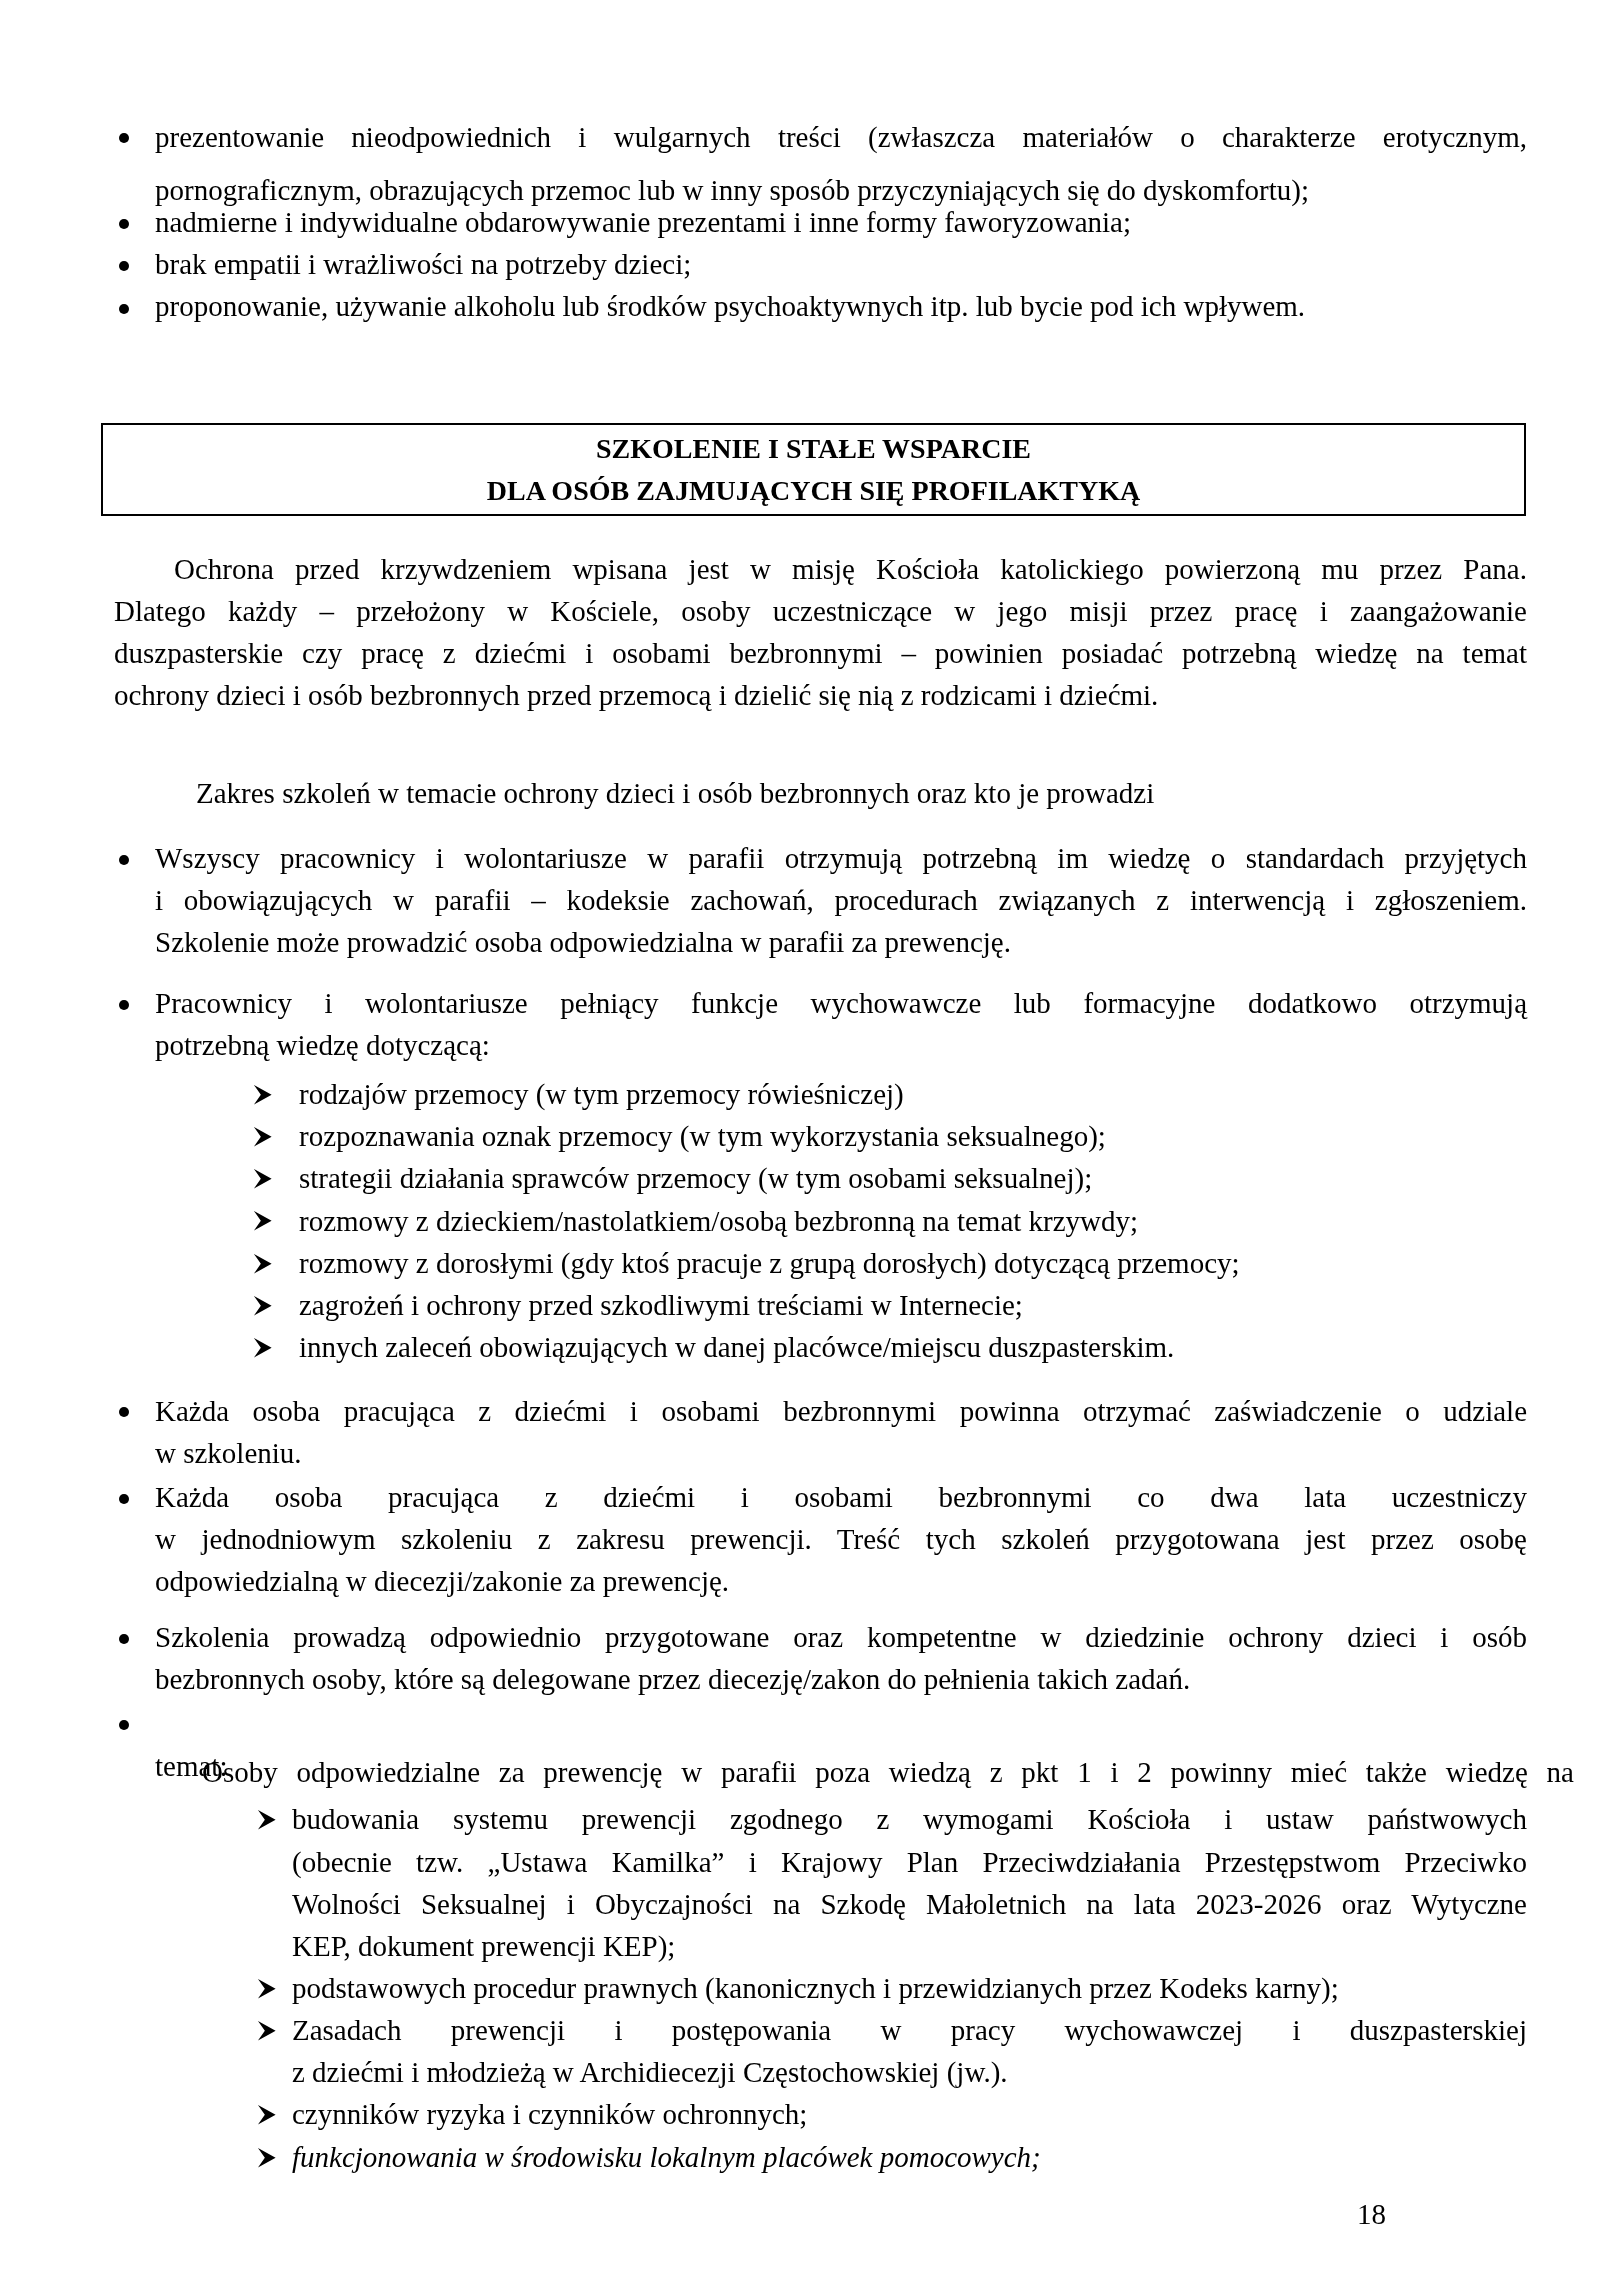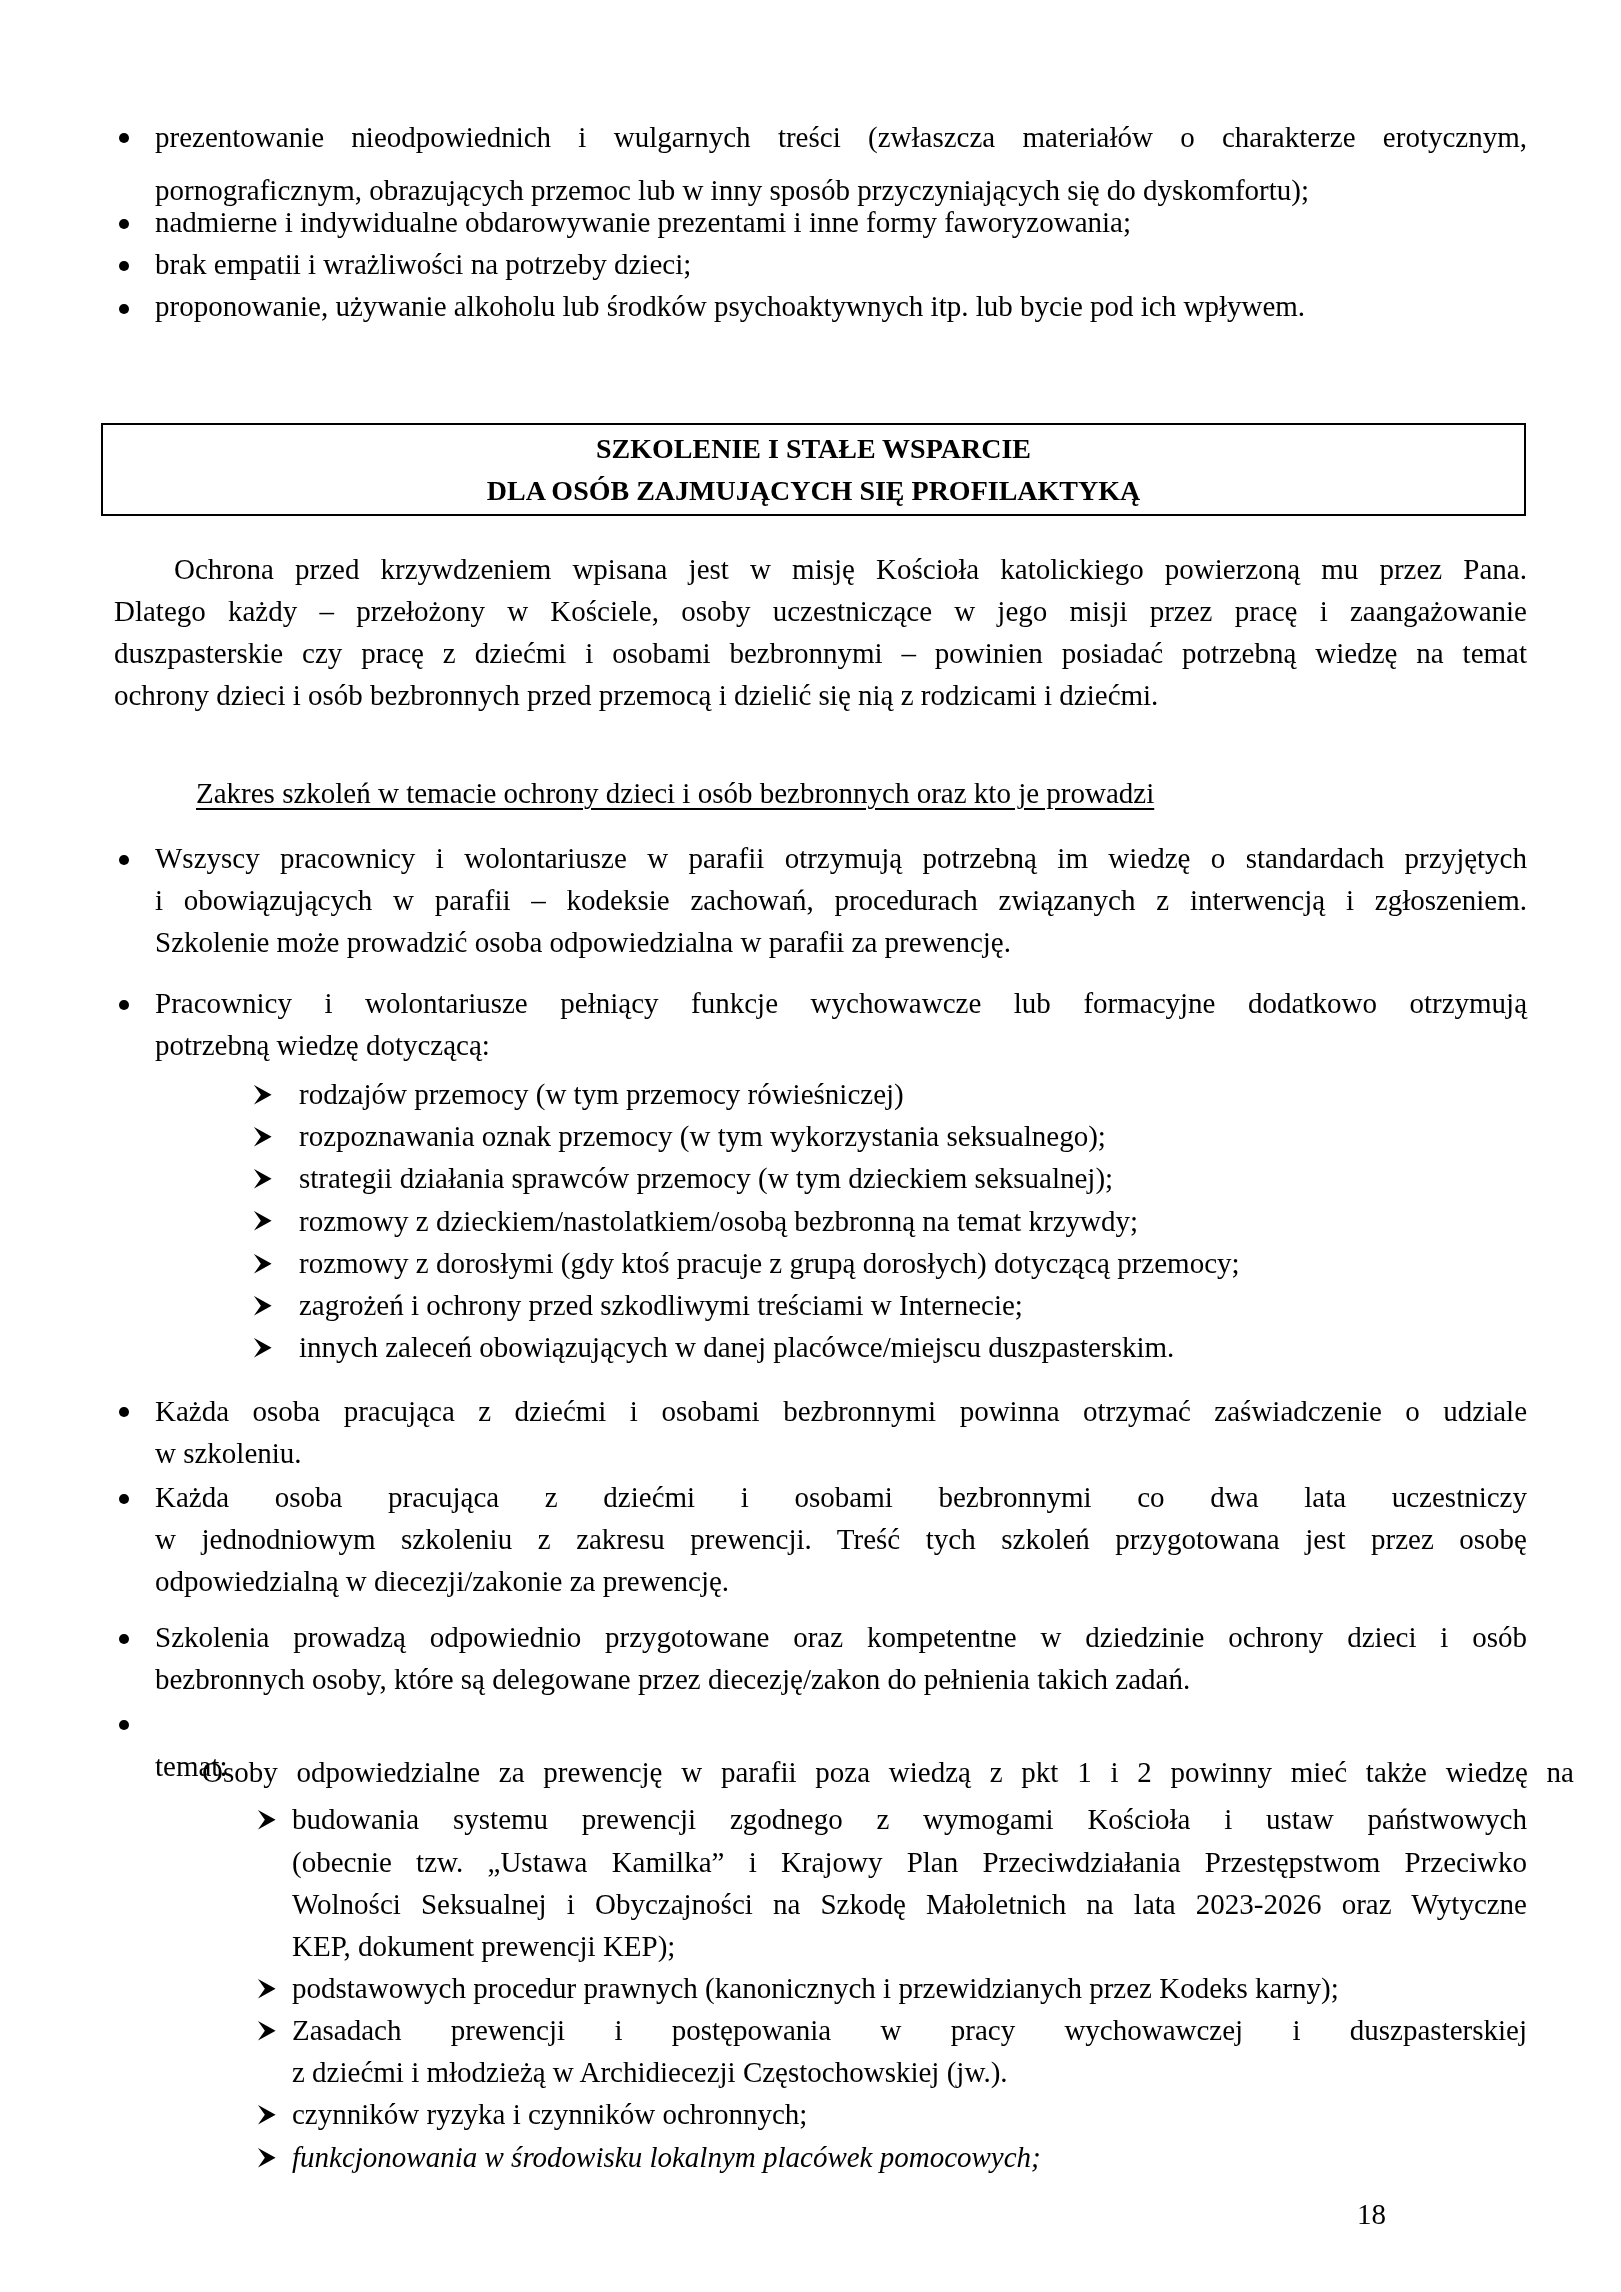--- a/index.html
+++ b/index.html
@@ -10,21 +10,21 @@
     .page { position: absolute; left: 0; top: 0; width: 1496px; height: 2293px; }
     .line { position: absolute; white-space: nowrap; line-height: 1; }
     .bullet { position: absolute; width: 9.8px; height: 9.8px; border-radius: 50%; background: #000; }
     .arrow { position: absolute; width: 19.6px; height: 21.6px; }
     .just { text-align: justify; text-align-last: justify; white-space: normal; }
     .box {
       position: absolute; left: 101px; top: 423px; width: 1425px; height: 93px;
       border: 2px solid #000; box-sizing: border-box;
     }
     .box-title { position: absolute; left: 0; width: 100%; text-align: center; font-weight: bold; font-size: 28px; line-height: 1; }
-    .underline { text-decoration: underline; text-underline-offset: 4.9px; text-decoration-thickness: 2px; }
+    .underline { text-underline-offset: 4.9px; text-decoration-thickness: 2px; }
     .pagenum { position: absolute; right: 110px; top: 2147px; font-size: 29px; }
   </style>
 </head>
 <body>
 
 <div class="page">
 
   <div>
     <span class="bullet" style="left:119px;top:133px;"></span>
     <div class="line just" style="left:155px;top:123px;width:1372px;">prezentowanie nieodpowiednich i wulgarnych treści (zwłaszcza materiałów o charakterze erotycznym,</div>
@@ -68,21 +68,21 @@
         <path d="M1 1 L19 11 L1 21 L8 11 Z" fill="#000"></path>
       </svg>
     <div class="line" style="left:299px;top:1080px;">rodzajów przemocy (w tym przemocy rówieśniczej)</div>
     <svg class="arrow" style="left:253px;top:1126px;" viewBox="0 0 20 22">
         <path d="M1 1 L19 11 L1 21 L8 11 Z" fill="#000"></path>
       </svg>
     <div class="line" style="left:299px;top:1122px;">rozpoznawania oznak przemocy (w tym wykorzystania seksualnego);</div>
     <svg class="arrow" style="left:253px;top:1168px;" viewBox="0 0 20 22">
         <path d="M1 1 L19 11 L1 21 L8 11 Z" fill="#000"></path>
       </svg>
-    <div class="line" style="left:299px;top:1164px;">strategii działania sprawców przemocy (w tym dzieckiem seksualnej);</div>
+    <div class="line" style="left:299px;top:1164px;">strategii działania sprawców przemocy (w tym osobami seksualnej);</div>
     <svg class="arrow" style="left:253px;top:1210px;" viewBox="0 0 20 22">
         <path d="M1 1 L19 11 L1 21 L8 11 Z" fill="#000"></path>
       </svg>
     <div class="line" style="left:299px;top:1207px;">rozmowy z dzieckiem/nastolatkiem/osobą bezbronną na temat krzywdy;</div>
     <svg class="arrow" style="left:253px;top:1253px;" viewBox="0 0 20 22">
         <path d="M1 1 L19 11 L1 21 L8 11 Z" fill="#000"></path>
       </svg>
     <div class="line" style="left:299px;top:1249px;">rozmowy z dorosłymi (gdy ktoś pracuje z grupą dorosłych) dotyczącą przemocy;</div>
     <svg class="arrow" style="left:253px;top:1295px;" viewBox="0 0 20 22">
         <path d="M1 1 L19 11 L1 21 L8 11 Z" fill="#000"></path>

